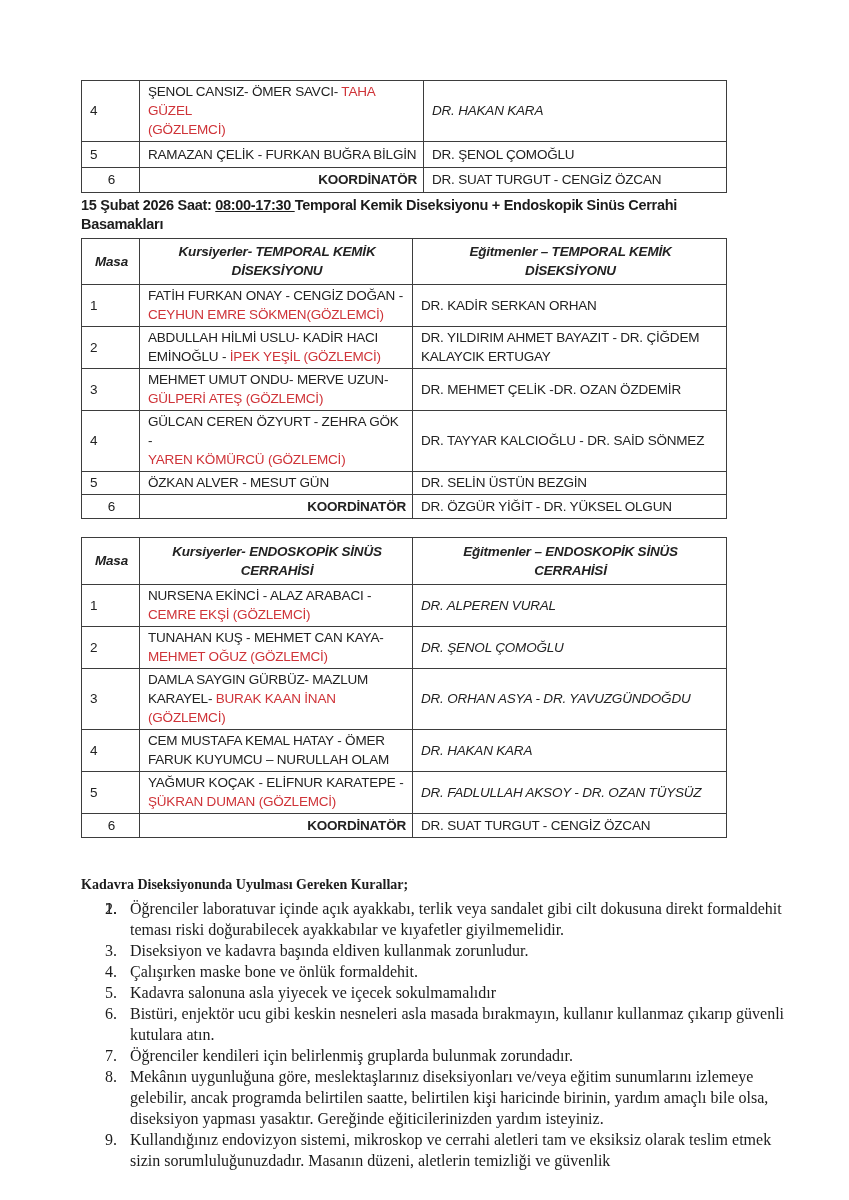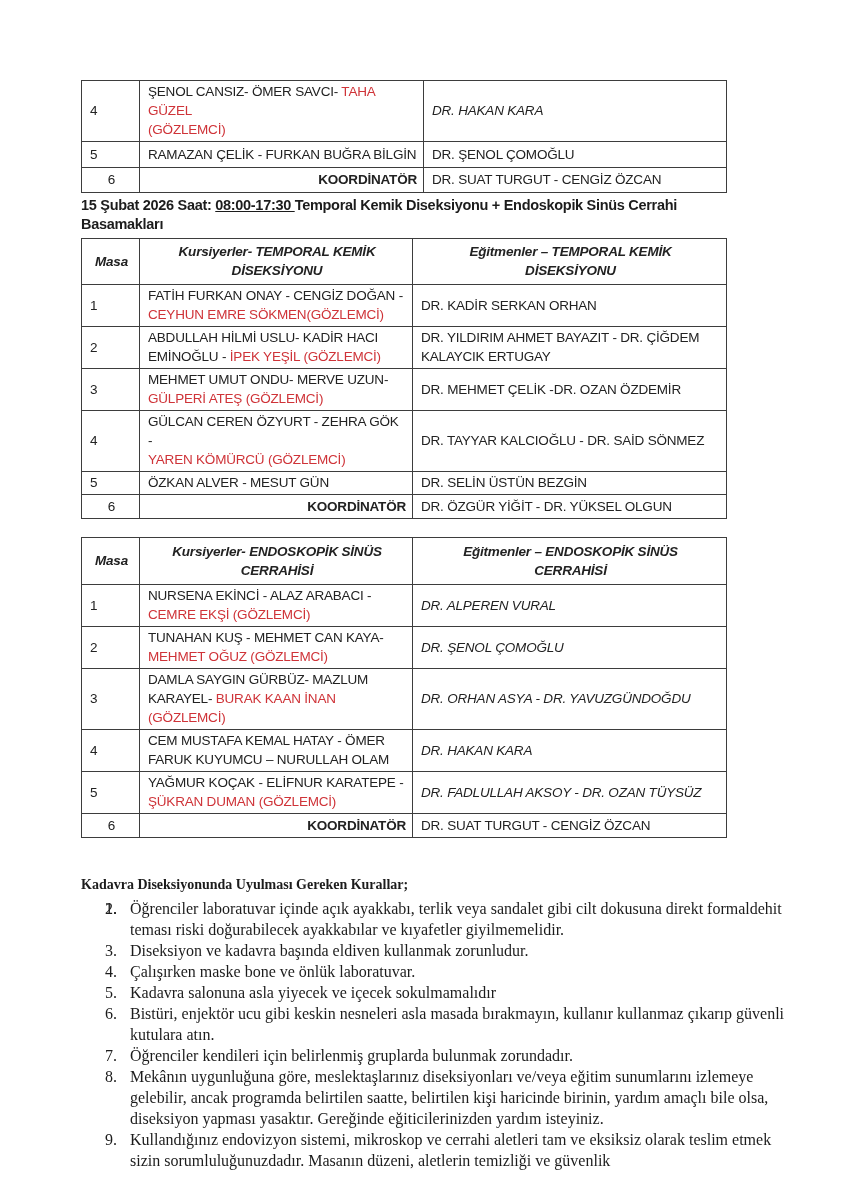--- a/index.html
+++ b/index.html
@@ -182,21 +182,21 @@
       <td>DR. SUAT TURGUT - CENGİZ ÖZCAN</td>
     </tr>
   </tbody>
       </table>
 
   <div class="rules">
     <div class="rules-title">Kadavra Diseksiyonunda Uyulması Gereken Kurallar;</div>
     <div class="rule"><span class="num">1.</span></div>
     <div class="rule"><span class="num">2.</span><span>Öğrenciler laboratuvar içinde açık ayakkabı, terlik veya sandalet gibi cilt dokusuna direkt formaldehit teması riski doğurabilecek ayakkabılar ve kıyafetler giyilmemelidir.</span></div>
     <div class="rule"><span class="num">3.</span><span>Diseksiyon ve kadavra başında eldiven kullanmak zorunludur.</span></div>
-    <div class="rule"><span class="num">4.</span><span>Çalışırken maske bone ve önlük laboratuvar.</span></div>
+    <div class="rule"><span class="num">4.</span><span>Çalışırken maske bone ve önlük formaldehit.</span></div>
     <div class="rule"><span class="num">5.</span><span>Kadavra salonuna asla yiyecek ve içecek sokulmamalıdır</span></div>
     <div class="rule"><span class="num">6.</span><span>Bistüri, enjektör ucu gibi keskin nesneleri asla masada bırakmayın, kullanır kullanmaz çıkarıp güvenli kutulara atın.</span></div>
     <div class="rule"><span class="num">7.</span><span>Öğrenciler kendileri için belirlenmiş gruplarda bulunmak zorundadır.</span></div>
     <div class="rule"><span class="num">8.</span><span>Mekânın uygunluğuna göre, meslektaşlarınız diseksiyonları ve/veya eğitim sunumlarını izlemeye gelebilir, ancak programda belirtilen saatte, belirtilen kişi haricinde birinin, yardım amaçlı bile olsa, diseksiyon yapması yasaktır. Gereğinde eğiticilerinizden yardım isteyiniz.</span></div>
     <div class="rule"><span class="num">9.</span><span>Kullandığınız endovizyon sistemi, mikroskop ve cerrahi aletleri tam ve eksiksiz olarak teslim etmek sizin sorumluluğunuzdadır. Masanın düzeni, aletlerin temizliği ve güvenlik</span></div>
   </div>
 
 </div>
 </div>
 

